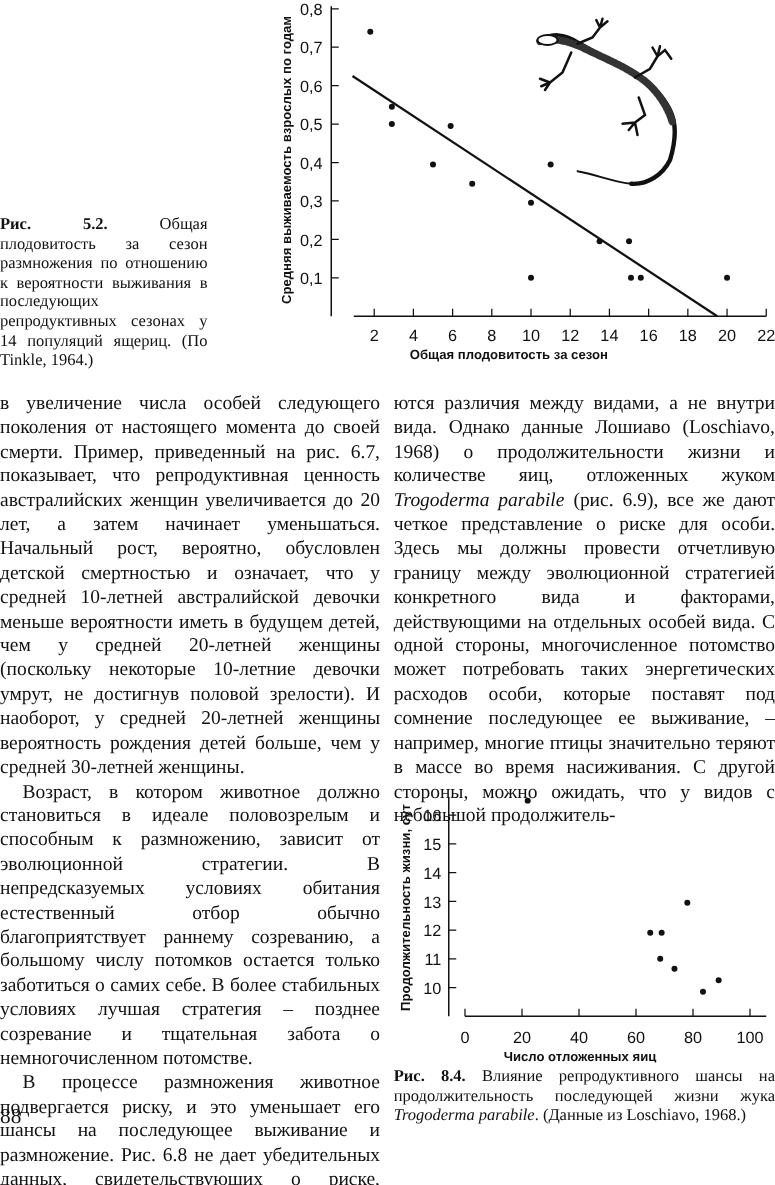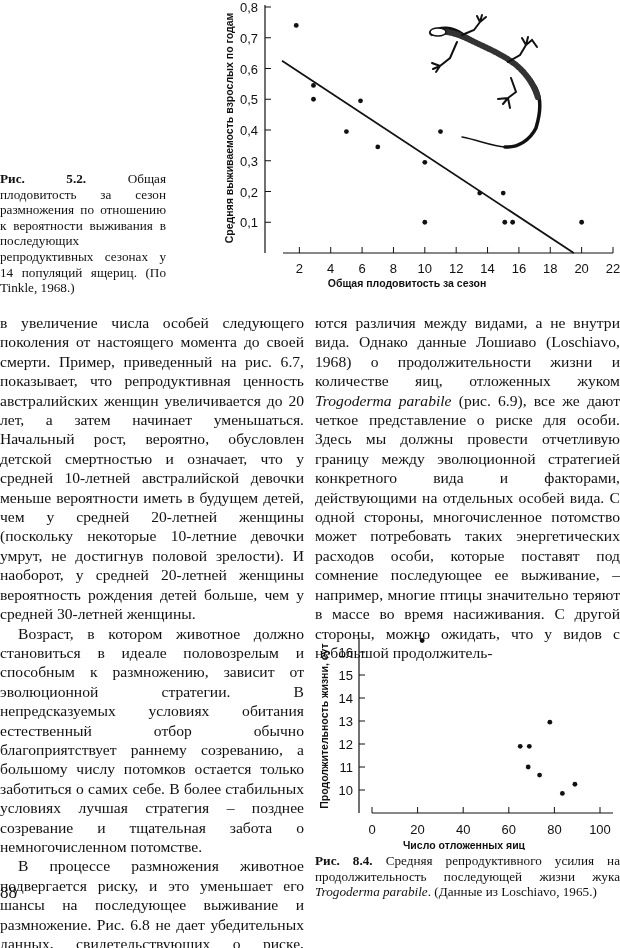--- a/index.html
+++ b/index.html
@@ -10,21 +10,21 @@
   .body-col { font-size: 15.6px; line-height: 19.4px; text-align: justify; }
   .body-col p { margin: 0; text-indent: 0; }
   .body-col p.ind { text-indent: 18px; }
   .page-num { font-size: 17px; }
   svg text { font-family: "Liberation Sans", "DejaVu Sans", sans-serif; }
 </style>
 </head>
 <body>
 
 <div class="abs cap" style="left:0; top:171px; width:166px;">
-  <b>Рис. 5.2.</b><span> Общая плодовитость за сезон размножения по отношению к вероятности выживания в последующих репродуктивных сезонах у 14 популяций ящериц. (По Tinkle, 1968.)</span>
+  <b>Рис. 5.2.</b><span> Общая плодовитость за сезон размножения по отношению к вероятности выживания в последующих репродуктивных сезонах у 14 популяций ящериц. (По Tinkle, 1964.)</span>
 </div>
 
 <svg class="abs" style="left:215px; top:0;" width="405" height="296" viewBox="215 0 405 296">
   <g id="fig1">
       <line x1="265" y1="5" x2="265" y2="253" stroke="#111" stroke-width="1.2"></line>
       <line x1="265" y1="222.25" x2="271" y2="222.25" stroke="#111" stroke-width="1"></line>
       <text x="258" y="227.25" text-anchor="end" font-size="13" fill="#111">0,1</text>
       <line x1="265" y1="191.5" x2="271" y2="191.5" stroke="#111" stroke-width="1"></line>
       <text x="258" y="196.5" text-anchor="end" font-size="13" fill="#111">0,2</text>
       <line x1="265" y1="160.75" x2="271" y2="160.75" stroke="#111" stroke-width="1"></line>
@@ -140,16 +140,16 @@
       <circle cx="529.3199999999999" cy="746.3" r="2.4" fill="#111"></circle>
       <circle cx="528.1800000000001" cy="767" r="2.4" fill="#111"></circle>
       <circle cx="539.58" cy="775.05" r="2.4" fill="#111"></circle>
       <circle cx="549.84" cy="722.15" r="2.4" fill="#111"></circle>
       <circle cx="562.38" cy="793.45" r="2.4" fill="#111"></circle>
       <circle cx="574.92" cy="784.25" r="2.4" fill="#111"></circle>
     </g>
 </svg>
 
 <div class="abs cap" style="left:315px; top:853px; width:305px;">
-  <b>Рис. 8.4.</b><span> Средняя репродуктивного усилия на продолжительность последующей жизни жука </span><i>Trogoderma parabile</i><span>. (Данные из Loschiavo, 1965.)</span>
+  <b>Рис. 8.4.</b><span> Влияние репродуктивного шансы на продолжительность последующей жизни жука </span><i>Trogoderma parabile</i><span>. (Данные из Loschiavo, 1968.)</span>
 </div>
 
 <div class="abs page-num" style="left:0; top:883px;">88</div>
 
 </body></html>

